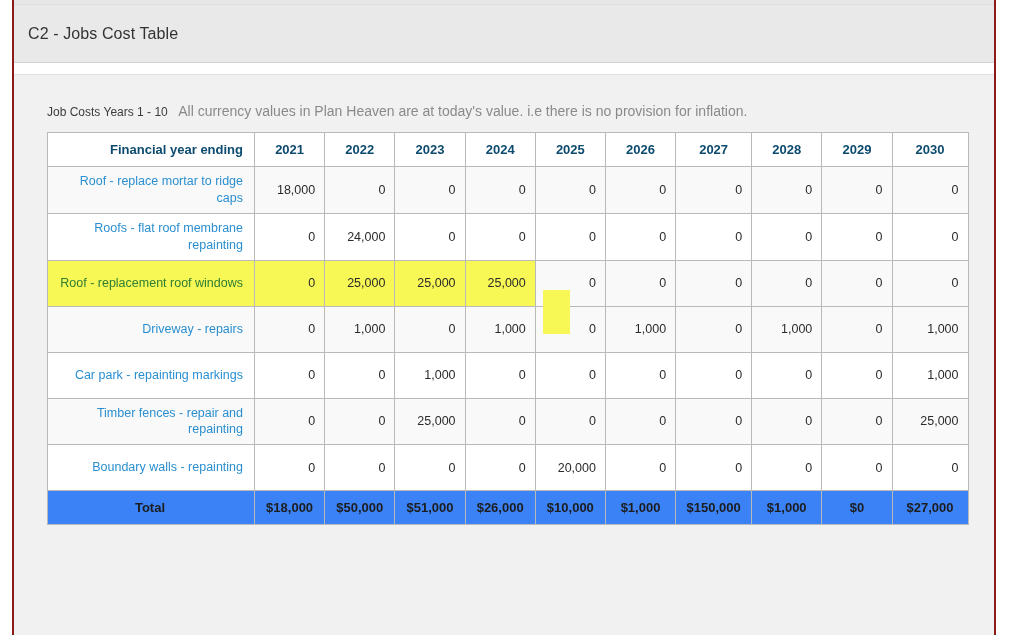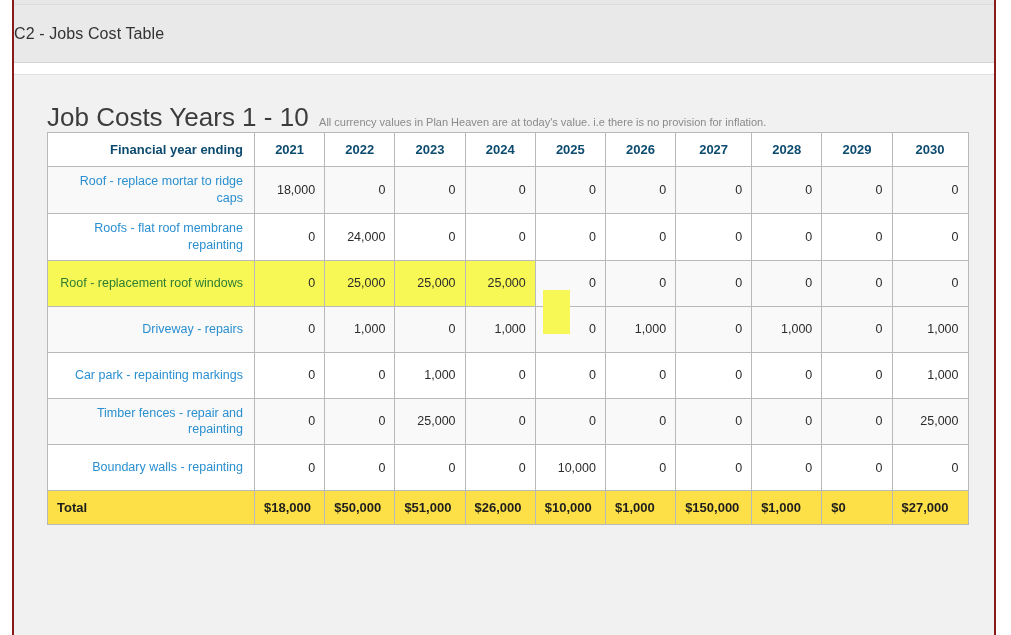--- a/index.html
+++ b/index.html
@@ -46,20 +46,21 @@
   .panel-header {
     position: absolute;
     left: 14px; top: 5px;
     width: 980px; height: 58px;
     background: #e9e9e9;
     border-bottom: 1px solid #d4d4d4;
     display: flex;
     align-items: center;
   }
   .panel-header .title {
+    padding-left: 14px;
     font-size: 16px;
     color: #333333;
     letter-spacing: .1px;
     white-space: nowrap;
   }
 
   
   .header-gap {
     position: absolute;
     left: 14px; top: 63px;
@@ -77,26 +78,26 @@
     overflow: hidden;
   }
 
   
   .table-heading {
     position: absolute;
     left: 33px; top: 27px;
     white-space: nowrap;
   }
   .table-heading .main {
-    font-size: 26px;
+    font-size: 12px;
     color: #3c3c3c;
     font-weight: 400;
   }
   .table-heading .sub {
-    font-size: 11px;
+    font-size: 14px;
     color: #8a8a8a;
     margin-left: 6px;
   }
 
   
   .cost-table {
     position: absolute;
     left: 33px; top: 57px;
     width: 909px;
     border-collapse: collapse;
@@ -163,25 +164,25 @@
   .sel-bleed {
     position: absolute;
     background: #f7f755;
     z-index: 1;
     pointer-events: none;
   }
 
   
   .cost-table tfoot tr { height: 34px; }
   .cost-table tfoot td {
-    background: #fde047;
+    background: #3b82f6;
     font-weight: bold;
     color: #1d1d1d;
     font-size: 13px;
-    text-align: left;
+    text-align: center;
     padding-right: 9px;
   }
   .cost-table tfoot td.label-total { padding-right: 11px; }
 </style>
 </head>
 <body>
 
 <div id="page-frame">
 
   <div class="top-strip"></div>
@@ -308,21 +309,21 @@
             <td class="num">0</td>
             <td class="num">0</td>
             <td class="num">25,000</td>
           </tr>
           <tr>
             <td class="label">Boundary walls - repainting</td>
             <td class="num">0</td>
             <td class="num">0</td>
             <td class="num">0</td>
             <td class="num">0</td>
-            <td class="num">10,000</td>
+            <td class="num">20,000</td>
             <td class="num">0</td>
             <td class="num">0</td>
             <td class="num">0</td>
             <td class="num">0</td>
             <td class="num">0</td>
           </tr>
         </tbody>
 
       <tfoot>
         <tr>

